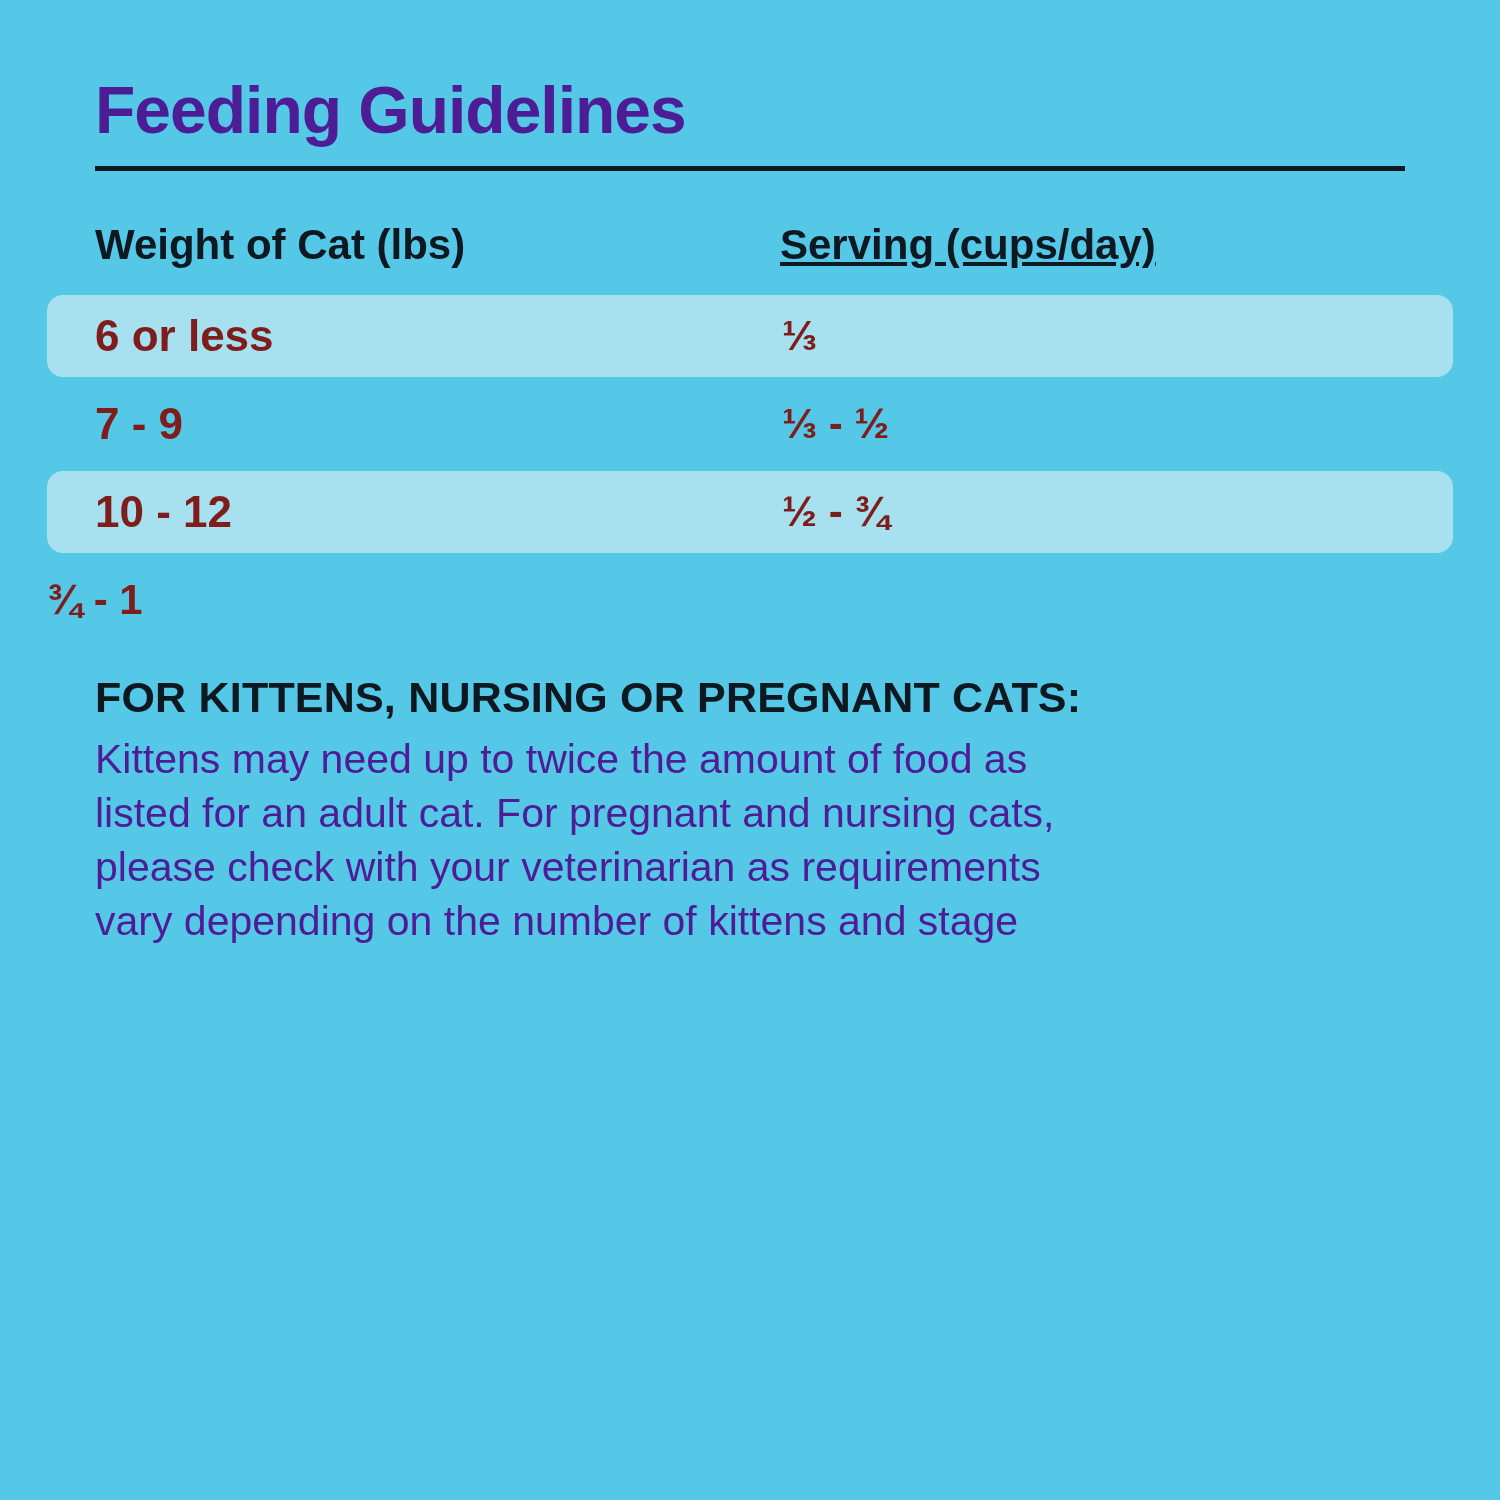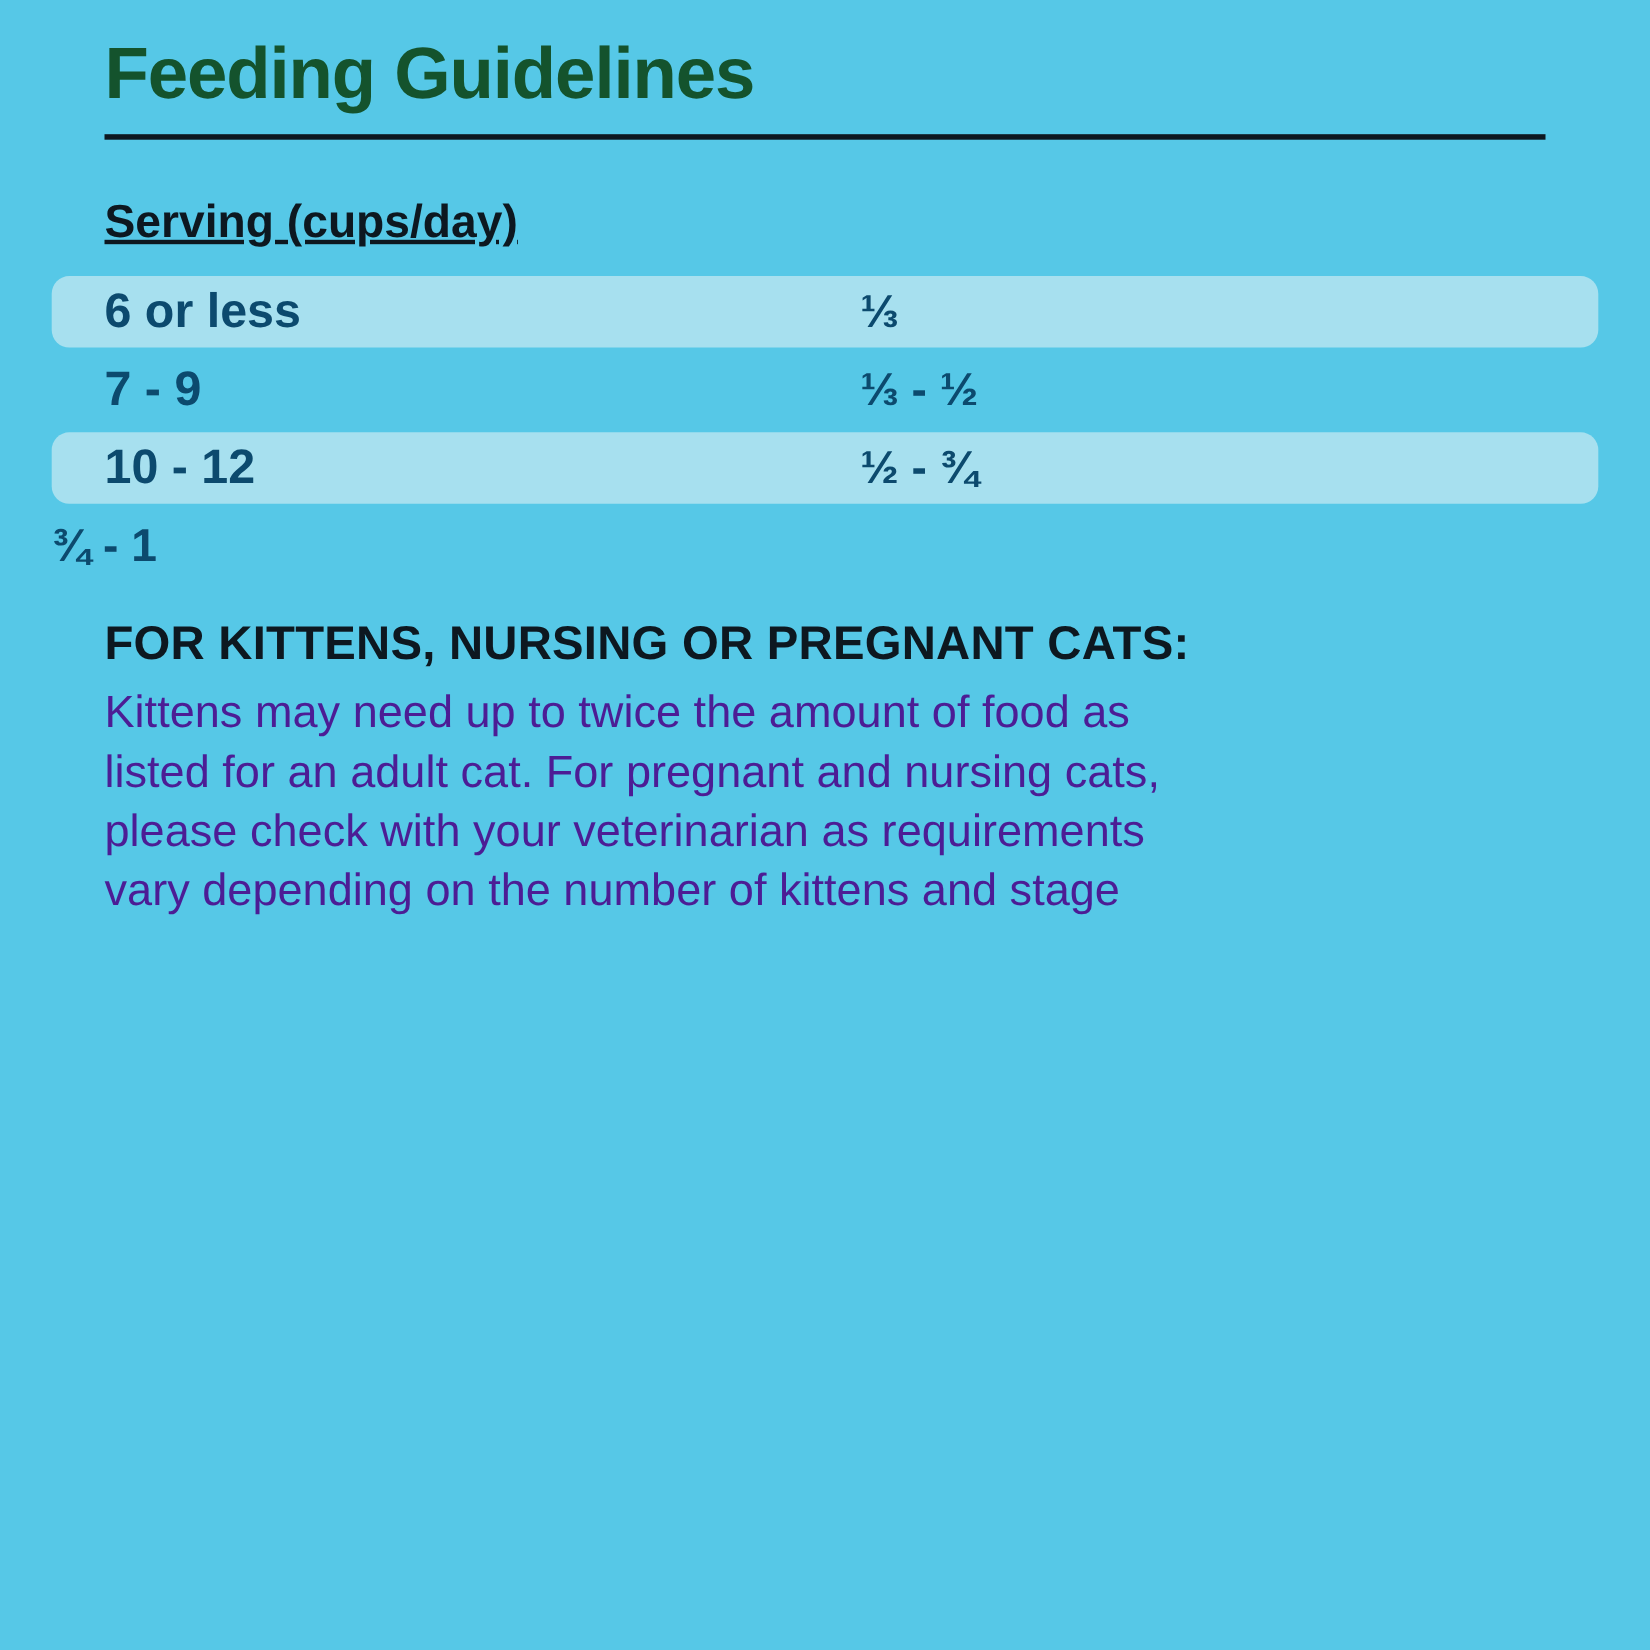--- a/index.html
+++ b/index.html
@@ -8,25 +8,25 @@
     height: 1500px;
     background: #56C8E7;
     font-family: "Liberation Sans", "DejaVu Sans", sans-serif;
     color: #0E1B22;
     overflow: hidden;
     position: relative;
   }
   .panel { position: absolute; top: 0; left: 0; width: 1500px; height: 1500px; }
 
   .title {
-    margin: 30px 95px 0 95px;
+    margin: 74px 95px 0 95px;
     font-size: 66px;
     font-weight: 800;
     letter-spacing: -1px;
-    color: #14532d;
+    color: #4c1d95;
     line-height: 1.12;
   }
   .rule {
     margin: 18px 0 0 95px;
     width: 1310px;
     height: 5px;
     background: #0D1820;
   }
 
   .table-head {
@@ -34,27 +34,27 @@
     margin: 50px 0 0 95px;
     font-size: 42px;
     font-weight: 700;
     color: #0D1820;
   }
   .table-head .h1 { width: 685px; }
   .table-head .h2 { width: 625px; text-decoration: underline; }
 
   .table-body { margin-top: 26px; }
   .row {
-    height: 65px;
+    height: 82px;
     margin: 6px 47px;
     display: flex;
     align-items: center;
     border-radius: 16px;
     font-size: 44px;
-    color: #0c4a6e;
+    color: #7f1d1d;
   }
   .row.hl { background: #A7E0EF; }
   .row .c1 {
     width: 735px;
     padding-left: 48px;
     box-sizing: border-box;
     font-weight: 700;
   }
   .row .c2 {
     font-weight: 700;
@@ -79,20 +79,21 @@
 </head>
 <body>
 
 <div class="panel">
 
   <div class="title">Feeding Guidelines</div>
 
   <div class="rule"></div>
 
   <div class="table-head">
+    <div class="h1">Weight of Cat (lbs)</div>
     <div class="h2">Serving (cups/day)</div>
   </div>
 
   <div class="table-body">
       <div class="row hl">
         <div class="c1">6 or less</div>
         <div class="c2">⅓</div>
       </div>
       <div class="row">
         <div class="c1">7 - 9</div>

